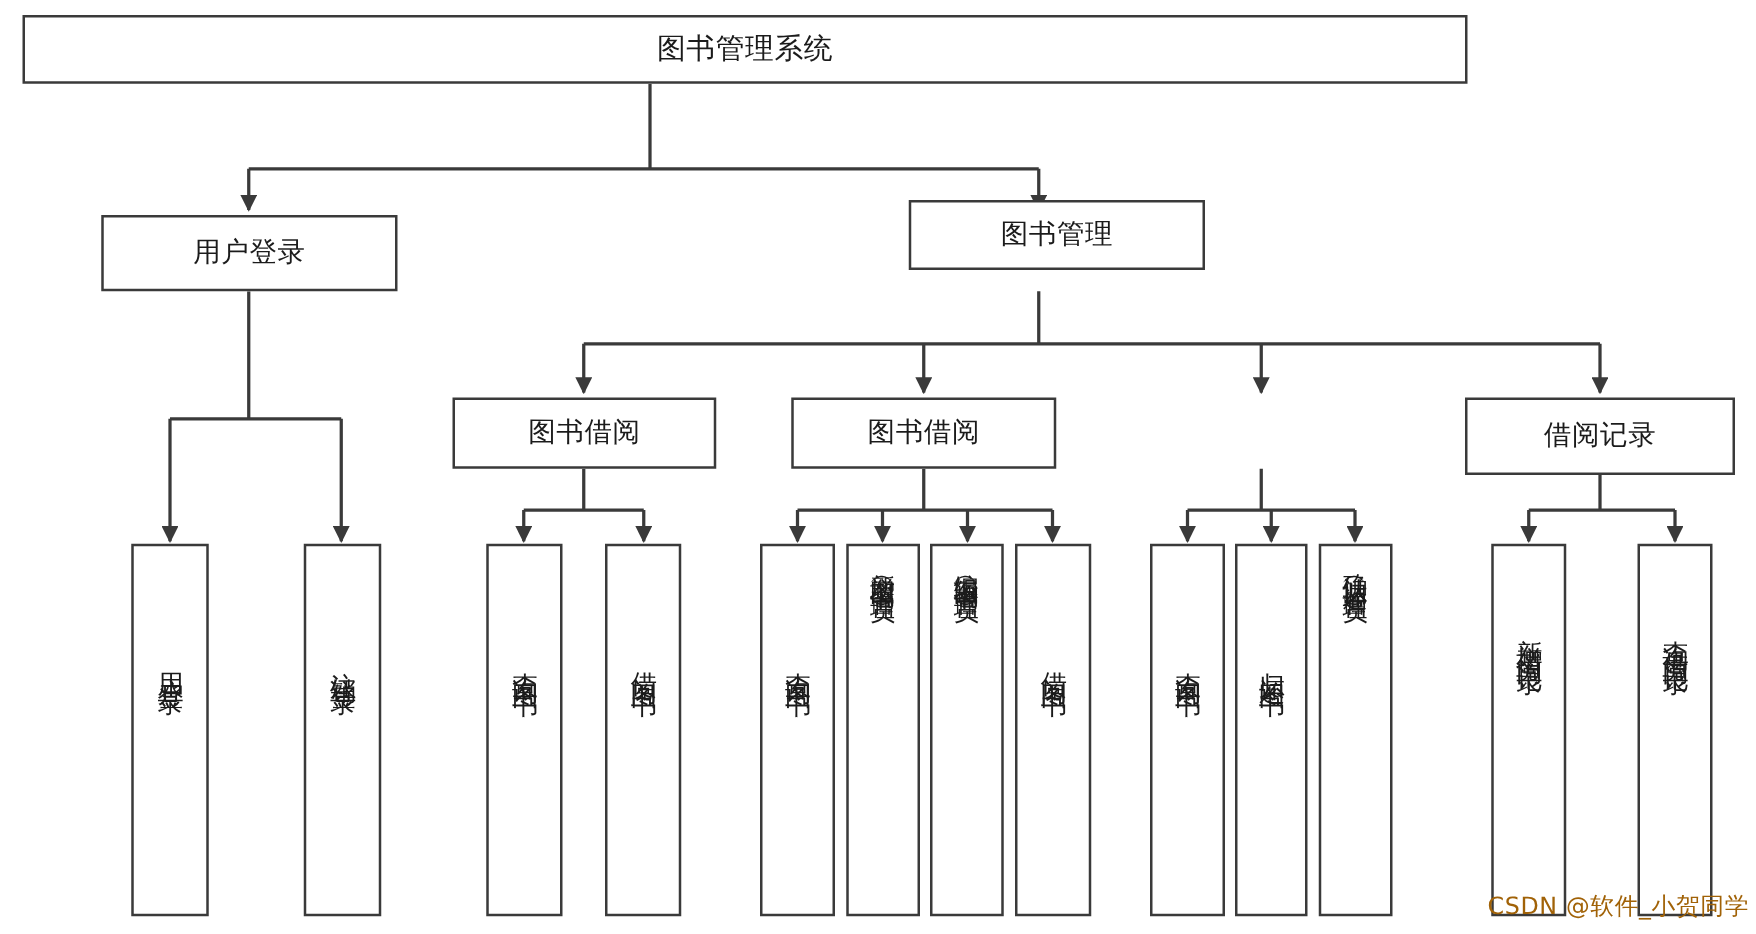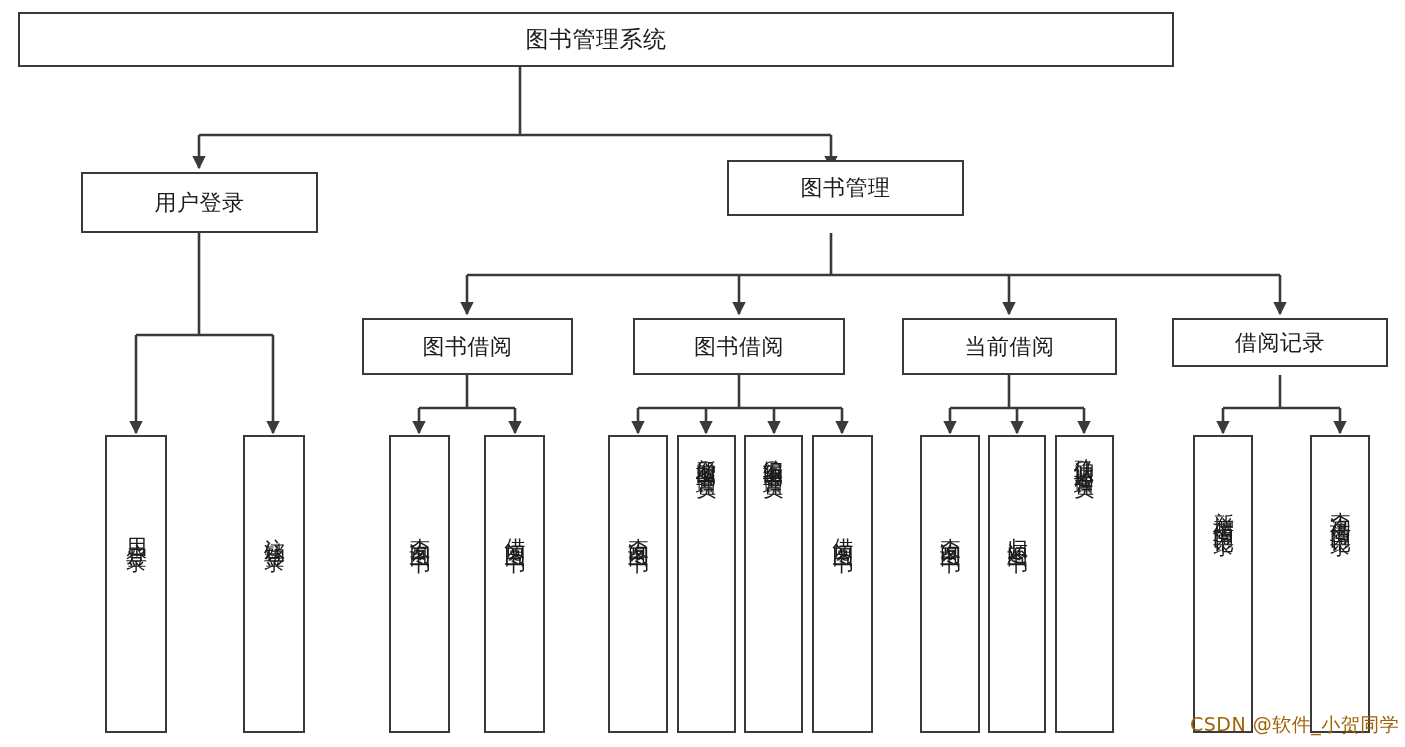--- a/index.html
+++ b/index.html
@@ -147,24 +147,21 @@
   <div class="node h" style="left:711px; top:160px; width:237px; height:56px;margin-left:16px;">
     <span class="lbl">图书管理</span>
   </div>
 
   <div class="node h" style="left:362px; top:318px; width:211px; height:57px;">
     <span class="lbl">图书借阅</span>
   </div>
   <div class="node h" style="left:633px; top:318px; width:212px; height:57px;">
     <span class="lbl">图书借阅</span>
   </div>
-  <div class="node h" style="left:902px; top:318px; width:215px; height:57px;">
-    <span class="lbl">当前借阅</span>
-  </div>
-  <div class="node h" style="left:1172px; top:318px; width:216px; height:49px;">
+  <div class="node h" style="left:1172px; top:318px; width:216px; height:62px;">
     <span class="lbl">借阅记录</span>
   </div>
 
   <div class="node v mid2" style="left:105px; top:435px; width:62px; height:298px;">
     <span class="lbl">用户登录</span>
   </div>
   <div class="node v mid2" style="left:243px; top:435px; width:62px; height:298px;">
     <span class="lbl">注销登录</span>
   </div>
 

